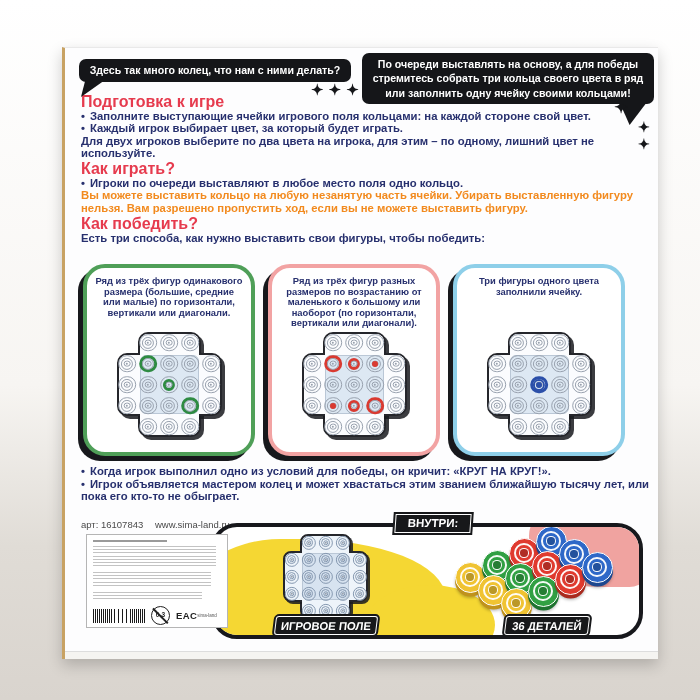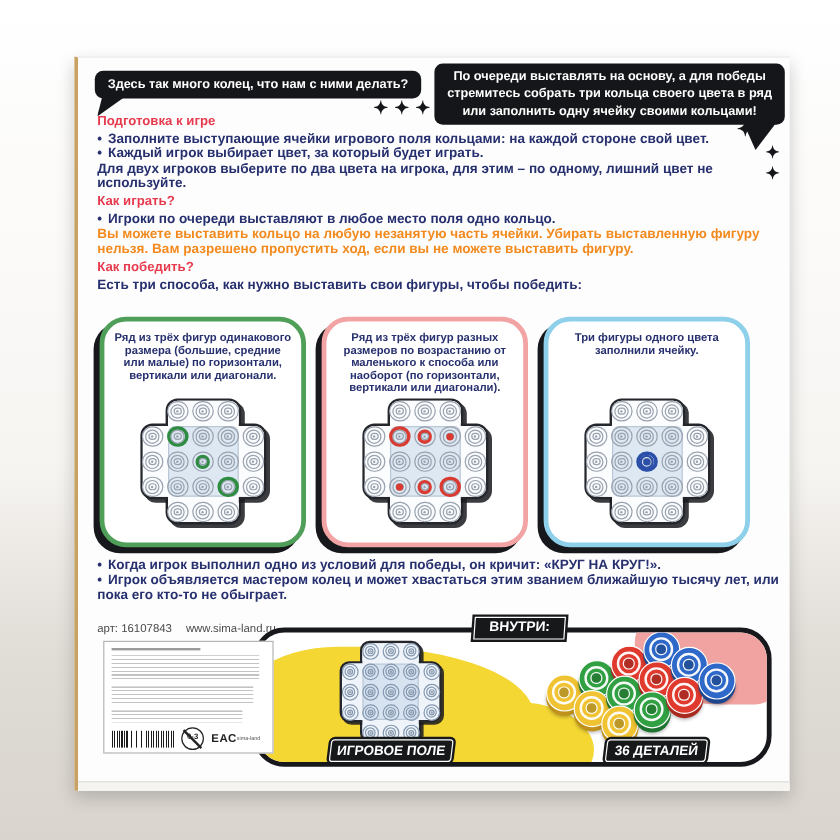--- a/index.html
+++ b/index.html
@@ -22,21 +22,21 @@
     clip-path:polygon(8% 0,100% 0,42% 100%);z-index:2}
   .sparkle{position:absolute;color:#151619;font-weight:bold;z-index:2}
   #sparkles-mid{left:246px;top:33px;font-size:15px;letter-spacing:5px}
   #sparkle-r1{left:549px;top:49px;font-size:17px}
   #sparkles-r2{left:573px;top:71px;font-size:14px;line-height:17px;white-space:pre-line;text-align:center}
 
   
   #rules{position:absolute;left:16px;top:44px;width:570px;color:#27306e;font-weight:bold;
     font-size:11.3px;line-height:12.3px;z-index:1}
   #rules .line{margin:0}
-  #rules .heading{color:#e63b4e;font-size:11px;line-height:13px;margin:3px 0 2px}
+  #rules .heading{color:#e63b4e;font-size:16px;line-height:13px;margin:3px 0 2px}
   #rules .orange{color:#f28a1e}
   .bmark{display:inline-block;width:9px}
 
   
   #cards{position:absolute;left:18px;top:216px;display:flex;gap:13px;z-index:1}
   .card{position:relative;width:172px;height:192px;background:#fff;border:4px solid;
     border-radius:22px;box-shadow:-5px 5px 0 #17181c;padding:8px 7px 0}
   .card .title{color:#27306e;font-weight:bold;font-size:9.4px;line-height:10.6px;text-align:center}
   .card .board-slot{position:absolute;left:0;right:0;top:64px;display:flex;justify-content:center}
 
@@ -271,21 +271,21 @@
               <div class="cell" style="left: 63px; top: 84px; width: 21px; height: 21px;">
                 <div class="rg" style="height: 17.64px; width: 17.64px;"></div>
                 <div class="rg" style="height: 12.18px; width: 12.18px;"></div>
                 <div class="rg" style="height: 6.72px; width: 6.72px;"></div>
                 <div class="cdot" style="height: 2.4px; width: 2.4px;"></div>
               </div>
             </div>
           </div>
         </div>
         <div class="card" style="border-color: rgb(242, 163, 163);">
-          <div class="title">Ряд из трёх фигур разных размеров по возрастанию от маленького к способа или наоборот (по горизонтали, вертикали или диагонали).</div>
+          <div class="title">Ряд из трёх фигур разных размеров по возрастанию от маленького к большому или наоборот (по горизонтали, вертикали или диагонали).</div>
           <div class="board-slot">
             <div class="board" style="width: 105px; height: 105px;">
               <div class="bpart" style="left: 21px; top: 0px; width: 63px; height: 105px;"></div>
               <div class="bpart" style="left: 0px; top: 21px; width: 105px; height: 63px;"></div>
               <div class="bfill" style="left: 23px; top: 2px; width: 59px; height: 101px;"></div>
               <div class="bfill" style="left: 2px; top: 23px; width: 101px; height: 59px;"></div>
               <div class="inner3" style="left: 23px; top: 23px; width: 59px; height: 59px;"></div>
               <div class="cell" style="left: 21px; top: 0px; width: 21px; height: 21px;">
                 <div class="rg" style="height: 17.64px; width: 17.64px;"></div>
                 <div class="rg" style="height: 12.18px; width: 12.18px;"></div>

